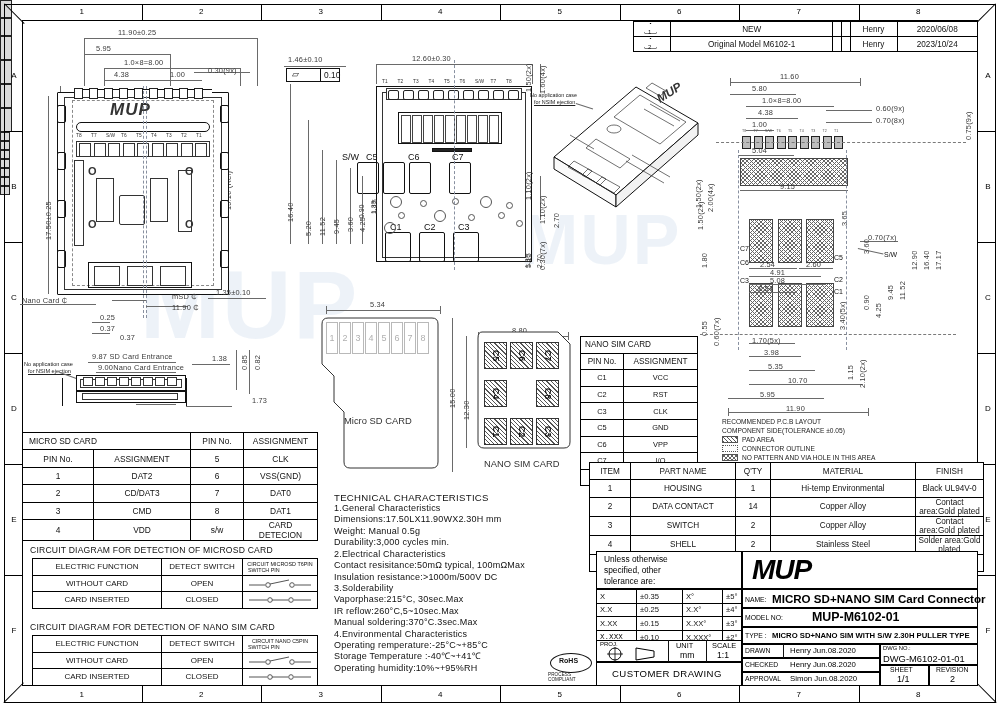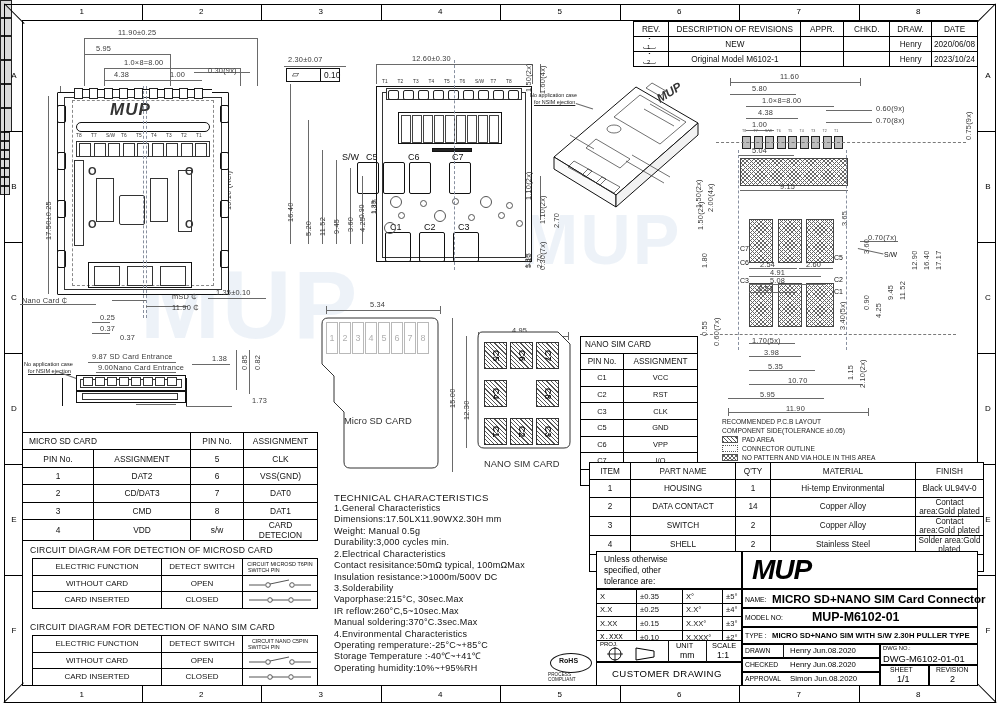--- a/index.html
+++ b/index.html
@@ -308,21 +308,21 @@
     <div class="dimv" style="left:253px;top:370px;">0.82</div>
     <div class="v" style="left:236px;top:350px;height:40px;"></div>
     <div class="v" style="left:249px;top:350px;height:44px;"></div>
     <div class="dim" style="left:210px;top:396px;margin-left:42px;">1.73</div>
     <div class="h" style="left:186px;top:406px;width:46px;"></div>
     <div class="h" style="left:136px;top:404px;width:40px;"></div>
     <div class="dim" style="left:120px;top:333px;">0.37</div>
   </div>
 
   <div>
-    <div class="dim" style="left:288px;top:55px;">2.30±0.07</div>
+    <div class="dim" style="left:288px;top:55px;">1.46±0.10</div>
     <div class="h" style="left:284px;top:66px;width:62px;"></div>
 
     <div class="body ol" style="left:286px;top:68px;width:54px;height:14px;background:#fff;"></div>
     <div class="vk" style="left:320px;top:68px;height:14px;"></div>
     <div class="t" style="left:292px;top:69px;font-size:9px;">▱</div>
     <div class="t" style="left:324px;top:70px;font-size:8.4px;">0.10</div>
 
     <div class="h" style="left:376px;top:64px;width:156px;"></div>
     <div class="v" style="left:376px;top:64px;height:20px;"></div>
     <div class="v" style="left:532px;top:64px;height:20px;"></div>
@@ -481,21 +481,21 @@
       </div>
     <div class="t" style="left:344px;top:415px;font-size:9.4px;color:#333;">Micro SD CARD</div>
     <div class="v" style="left:452px;top:318px;height:154px;"></div>
     <div class="dimv" style="left:448px;top:408px;">15.00</div>
   </div>
 
   <div>
     <div class="h" style="left:478px;top:336px;width:90px;"></div>
     <div class="v" style="left:478px;top:332px;height:8px;"></div>
     <div class="v" style="left:568px;top:332px;height:8px;"></div>
-    <div class="dim" style="left:512px;top:326px;">4.95</div>
+    <div class="dim" style="left:512px;top:326px;">8.80</div>
 
     <svg style="position:absolute;left:474px;top:330px;" width="100" height="124">
       <path d="M8 2 H84 L96 14 V112 Q96 118 90 118 H10 Q4 118 4 112 V8 Q4 2 8 2 Z" fill="#fff" stroke="#333" stroke-width="1"></path>
     </svg>
     <div id="nanopads" style="position:absolute;left:484px;top:342px;">
         <div class="hatch" style="position: absolute; left: 0px; top: 0px; width: 21px; height: 25px; border: 0.9px solid rgb(51, 51, 51); font-size: 9px; color: rgb(17, 17, 17); text-align: center; line-height: 25px;"><span style="display: inline-block; transform: rotate(90deg); font-weight: bold;">C5</span></div>
         <div class="hatch" style="position: absolute; left: 26px; top: 0px; width: 21px; height: 25px; border: 0.9px solid rgb(51, 51, 51); font-size: 9px; color: rgb(17, 17, 17); text-align: center; line-height: 25px;"><span style="display: inline-block; transform: rotate(90deg); font-weight: bold;">C6</span></div>
         <div class="hatch" style="position: absolute; left: 52px; top: 0px; width: 21px; height: 25px; border: 0.9px solid rgb(51, 51, 51); font-size: 9px; color: rgb(17, 17, 17); text-align: center; line-height: 25px;"><span style="display: inline-block; transform: rotate(90deg); font-weight: bold;">C7</span></div>
         <div class="hatch" style="position: absolute; left: 0px; top: 38px; width: 21px; height: 25px; border: 0.9px solid rgb(51, 51, 51); font-size: 9px; color: rgb(17, 17, 17); text-align: center; line-height: 25px;"><span style="display: inline-block; transform: rotate(90deg); font-weight: bold;">C4</span></div>
         <div class="hatch" style="position: absolute; left: 52px; top: 38px; width: 21px; height: 25px; border: 0.9px solid rgb(51, 51, 51); font-size: 9px; color: rgb(17, 17, 17); text-align: center; line-height: 25px;"><span style="display: inline-block; transform: rotate(90deg); font-weight: bold;">C8</span></div>
@@ -642,28 +642,20 @@
     <div class="body hatch" style="left:722px;top:436px;width:16px;height:7px;border:.6px solid #555;"></div>
     <div class="lbl" style="left:742px;top:436px;font-size:6.6px;">PAD AREA</div>
     <div class="body" style="left:722px;top:445px;width:16px;height:7px;border:.7px dotted #555;"></div>
     <div class="lbl" style="left:742px;top:445px;font-size:6.6px;">CONNECTOR OUTLINE</div>
     <div class="body cross" style="left:722px;top:454px;width:16px;height:7px;border:.6px solid #555;"></div>
     <div class="lbl" style="left:742px;top:454px;font-size:6.6px;">NO PATTERN AND VIA HOLE IN THIS AREA</div>
   </div>
 
   <table class="tbl" id="rev-table">
       <tbody>
-        <tr>
-          <td style="width: 34px;">REV.</td>
-          <td style="width: 150px;">DESCRIPTION OF REVISIONS</td>
-          <td style="width: 42px;">APPR.</td>
-          <td style="width: 46px;">CHKD.</td>
-          <td style="width: 40px;">DRAW.</td>
-          <td>DATE</td>
-        </tr>
         <tr>
           <td><span style="display:inline-block;border:1px solid #000;border-radius:1px;clip-path:polygon(50% 0,100% 100%,0 100%);width:11px;height:9px;position:relative;"></span><span style="position: relative; left: -9px; font-size: 6px;">1</span></td>
           <td>NEW</td>
           <td></td>
           <td></td>
           <td>Henry</td>
           <td>2020/06/08</td>
         </tr>
         <tr>
           <td><span style="display:inline-block;border:1px solid #000;border-radius:1px;clip-path:polygon(50% 0,100% 100%,0 100%);width:11px;height:9px;position:relative;"></span><span style="position: relative; left: -9px; font-size: 6px;">2</span></td>

